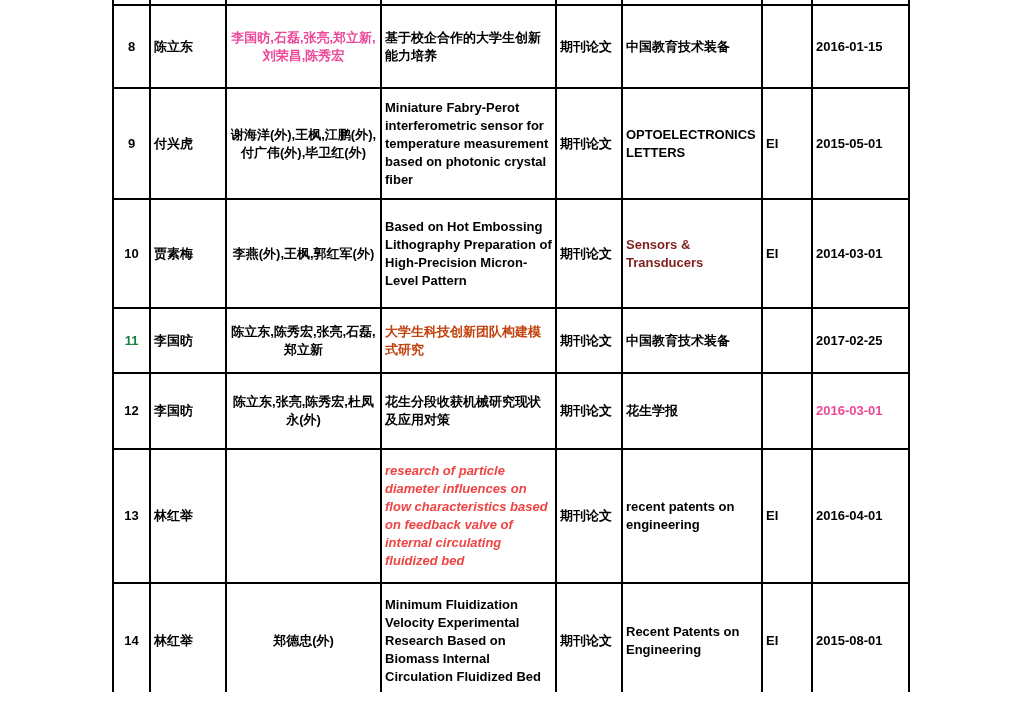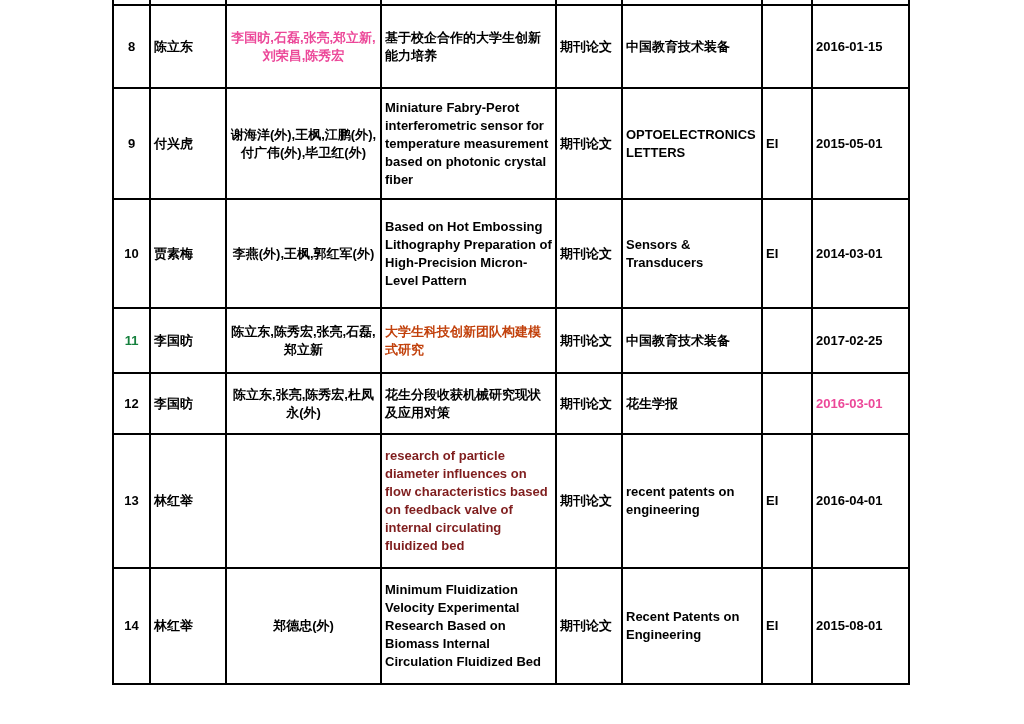--- a/index.html
+++ b/index.html
@@ -60,21 +60,21 @@
   td.col-journal   { text-align: left; padding: 1px 2px; }
   td.col-index     { text-align: left; padding: 1px 2px; }
   td.col-date      { text-align: left; padding: 1px 2px; margin-left: 20px; }
 
   
   tbody.rows tr:nth-child(1) { height: 38px; }
   tbody.rows tr:nth-child(2) { height: 83px; }
   tbody.rows tr:nth-child(3) { height: 111px; }
   tbody.rows tr:nth-child(4) { height: 109px; }
   tbody.rows tr:nth-child(5) { height: 65px; }
-  tbody.rows tr:nth-child(6) { height: 61px; }
+  tbody.rows tr:nth-child(6) { height: 76px; }
   tbody.rows tr:nth-child(7) { height: 134px; }
   tbody.rows tr:nth-child(8) { height: 116px; }
 </style>
 </head>
 <body style="background: rgb(255, 255, 255);">
 
 <div class="page">
   <div class="table-clip">
     <table class="pubs">
       <colgroup>
@@ -119,21 +119,21 @@
             <td class="col-journal" style="border-color: rgb(0, 0, 0); color: rgb(0, 0, 0);">OPTOELECTRONICS LETTERS</td>
             <td class="col-index" style="border-color: rgb(0, 0, 0); color: rgb(0, 0, 0);">EI</td>
             <td class="col-date" style="border-color: rgb(0, 0, 0); color: rgb(0, 0, 0);">2015-05-01</td>
           </tr>
           <tr>
             <td class="col-num" style="border-color: rgb(0, 0, 0); color: rgb(0, 0, 0);">10</td>
             <td class="col-name" style="border-color: rgb(0, 0, 0); color: rgb(0, 0, 0);">贾素梅</td>
             <td class="col-coauthors" style="border-color: rgb(0, 0, 0); color: rgb(0, 0, 0);">李燕(外),王枫,郭红军(外)</td>
             <td class="col-title" style="border-color: rgb(0, 0, 0); color: rgb(0, 0, 0);">Based on Hot Embossing Lithography Preparation of High-Precision Micron-Level Pattern</td>
             <td class="col-type" style="border-color: rgb(0, 0, 0); color: rgb(0, 0, 0);">期刊论文</td>
-            <td class="col-journal" style="border-color: rgb(0, 0, 0); color: #000000;">Sensors &amp; Transducers</td>
+            <td class="col-journal" style="border-color: rgb(0, 0, 0); color: #7f1d1d;">Sensors &amp; Transducers</td>
             <td class="col-index" style="border-color: rgb(0, 0, 0); color: rgb(0, 0, 0);">EI</td>
             <td class="col-date" style="border-color: rgb(0, 0, 0); color: rgb(0, 0, 0);">2014-03-01</td>
           </tr>
           <tr>
             <td class="col-num" style="border-color: rgb(0, 0, 0); color: #15803d;">11</td>
             <td class="col-name" style="border-color: rgb(0, 0, 0); color: rgb(0, 0, 0);">李国昉</td>
             <td class="col-coauthors" style="border-color: rgb(0, 0, 0); color: rgb(0, 0, 0);">陈立东,陈秀宏,张亮,石磊,郑立新</td>
             <td class="col-title" style="border-color: rgb(0, 0, 0); color: #c2410c;">大学生科技创新团队构建模式研究</td>
             <td class="col-type" style="border-color: rgb(0, 0, 0); color: rgb(0, 0, 0);">期刊论文</td>
             <td class="col-journal" style="border-color: rgb(0, 0, 0); color: rgb(0, 0, 0);">中国教育技术装备</td>
@@ -147,21 +147,21 @@
             <td class="col-title" style="border-color: rgb(0, 0, 0); color: rgb(0, 0, 0);">花生分段收获机械研究现状及应用对策</td>
             <td class="col-type" style="border-color: rgb(0, 0, 0); color: rgb(0, 0, 0);">期刊论文</td>
             <td class="col-journal" style="border-color: rgb(0, 0, 0); color: rgb(0, 0, 0);">花生学报</td>
             <td class="col-index" style="border-color: rgb(0, 0, 0); color: rgb(0, 0, 0);"></td>
             <td class="col-date" style="border-color: rgb(0, 0, 0); color: #ec4899;">2016-03-01</td>
           </tr>
           <tr>
             <td class="col-num" style="border-color: rgb(0, 0, 0); color: rgb(0, 0, 0);">13</td>
             <td class="col-name" style="border-color: rgb(0, 0, 0); color: rgb(0, 0, 0);">林红举</td>
             <td class="col-coauthors" style="border-color: rgb(0, 0, 0); color: rgb(0, 0, 0);"></td>
-            <td class="col-title" style="border-color: rgb(0, 0, 0); color: #7f1d1d;">research of particle diameter influences on flow characteristics based on feedback valve of internal circulating fluidized bed</td>
+            <td class="col-title" style="border-color: rgb(0, 0, 0); color: #ef4444; font-style: italic;">research of particle diameter influences on flow characteristics based on feedback valve of internal circulating fluidized bed</td>
             <td class="col-type" style="border-color: rgb(0, 0, 0); color: rgb(0, 0, 0);">期刊论文</td>
             <td class="col-journal" style="border-color: rgb(0, 0, 0); color: rgb(0, 0, 0);">recent patents on engineering</td>
             <td class="col-index" style="border-color: rgb(0, 0, 0); color: rgb(0, 0, 0);">EI</td>
             <td class="col-date" style="border-color: rgb(0, 0, 0); color: rgb(0, 0, 0);">2016-04-01</td>
           </tr>
           <tr>
             <td class="col-num" style="border-color: rgb(0, 0, 0); color: rgb(0, 0, 0);">14</td>
             <td class="col-name" style="border-color: rgb(0, 0, 0); color: rgb(0, 0, 0);">林红举</td>
             <td class="col-coauthors" style="border-color: rgb(0, 0, 0); color: rgb(0, 0, 0);">郑德忠(外)</td>
             <td class="col-title" style="border-color: rgb(0, 0, 0); color: rgb(0, 0, 0); margin-left: 40px;">Minimum Fluidization Velocity Experimental Research Based on Biomass Internal Circulation Fluidized Bed</td>

